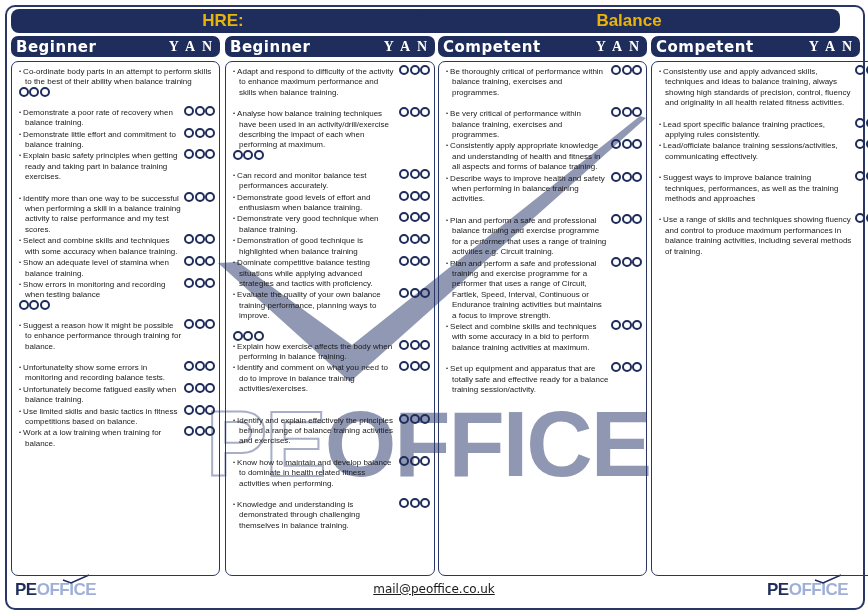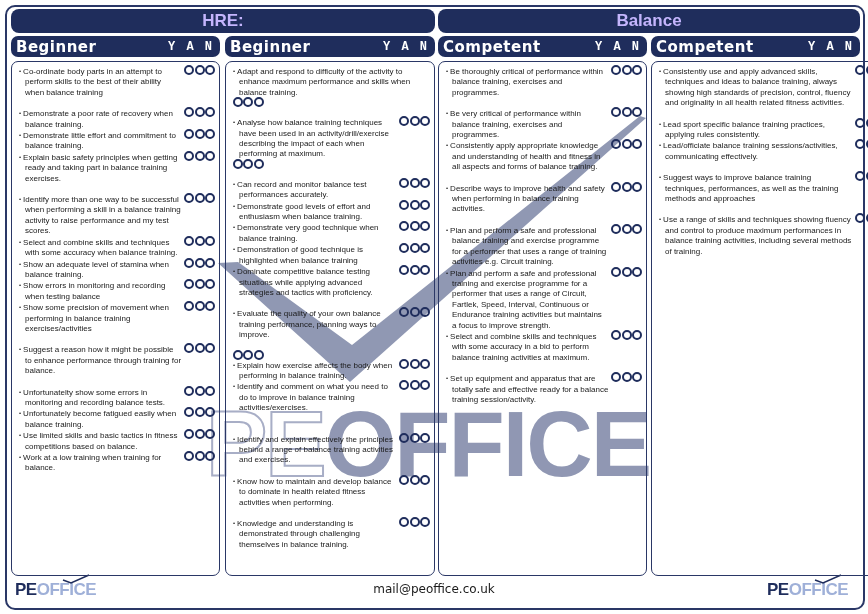--- a/index.html
+++ b/index.html
@@ -5,31 +5,31 @@
   * { box-sizing: border-box; margin: 0; padding: 0; }
   html, body { width: 868px; height: 614px; background: #ffffff; overflow: hidden; }
   body { font-family: "Liberation Sans", sans-serif; color: #222; position: relative; }
 
   .frame {
     position: absolute; left: 5px; top: 5px; width: 860px; height: 605px;
     border: 2px solid #2a3766; border-radius: 10px; background: #fff;
   }
   .section-header {
     position: absolute; top: 9px; height: 24px;
-    background: #1f2d5c; color: #c4b5fd; border-radius: 8px;
+    background: #1f2d5c; color: #eab308; border-radius: 8px;
     font-weight: bold; font-size: 17px; text-align: center; line-height: 24px;
   }
   .col-header {
     position: absolute; top: 36px; height: 21px;
     background: #1f2d5c; color: #fff; border-radius: 7px;
     display: flex; justify-content: space-between; align-items: center;
     padding: 0 6px 0 5px;
   }
   .col-header .level { font-family: "DejaVu Sans", sans-serif; font-weight: bold; font-size: 15px; letter-spacing: 0.5px; }
-  .col-header .yan { font-family: Liberation Mono, monospace; font-size: 12px; font-weight: bold; letter-spacing: 2px; text-align: center; }
+  .col-header .yan { font-family: Liberation Serif, serif; font-size: 14px; font-weight: bold; letter-spacing: 2px; text-align: center; }
 
   .col-body {
     position: absolute; top: 61px; height: 515px;
     border: 1.5px solid #2a3766; border-radius: 7px; background: transparent;
     padding: 4px 4px 0 6px; z-index: 3;
   }
   .item {
     display: flex; justify-content: space-between; align-items: flex-start;
     font-size: 8px; line-height: 10.4px; color: #1a1a1a;
   }
@@ -43,34 +43,34 @@
 
   .watermark { position: absolute; left: 0; top: 0; width: 868px; height: 614px; z-index: 2; pointer-events: none; }
   .wm-text {
     position: absolute; left: 206px; top: 398px; font-family: "Liberation Sans", sans-serif;
     font-weight: bold; font-size: 92px; letter-spacing: -2px; line-height: 92px; color: #7d86a6; opacity: 0.85;
   }
   .wm-text .pe { color: transparent; -webkit-text-stroke: 2px #9aa1bd; }
 
   .footer-email {
     position: absolute; left: 0; width: 868px; top: 582px; text-align: center;
-    font-family: "DejaVu Sans", sans-serif; font-size: 12px; color: #1a1a1a;
+    font-family: "DejaVu Sans", sans-serif; font-size: 12px; color: #1a1a1a; text-decoration: underline;
   }
   .logo { position: absolute; top: 580px; height: 22px; font-family: "Liberation Sans", sans-serif; font-weight: bold; font-size: 17px; letter-spacing: -0.5px; }
   .logo .pe { color: #1f2d5c; }
   .logo .office { color: #9fb0d8; }
   .logo svg { position: absolute; top: -6px; }
 </style>
 </head>
 <body>
 
 <div class="frame"></div>
 
 <div class="section-header" style="left:11px; width:424px;">HRE:</div>
-<div class="section-header" style="left:438px; width:422px;">Balance</div>
+<div class="section-header" style="left:418px; width:422px;">Balance</div>
 
 <div class="col-header" style="left:11px; width:209px;">
   <span class="level">Beginner</span>
   <span class="yan">Y A N</span>
 </div>
 <div class="col-header" style="left:225px; width:210px;">
   <span class="level">Beginner</span>
   <span class="yan">Y A N</span>
 </div>
 <div class="col-header" style="left:438px; width:209px;">
@@ -83,21 +83,21 @@
 </div>
 
 <div class="watermark">
   <svg width="868" height="614" style="position:absolute;left:0;top:0;">
     <polygon points="218,263 350,382 646,118 640,116 352,345 238,262" fill="#7d86a6" opacity="0.85"></polygon>
   </svg>
   <div class="wm-text"><span class="pe">PE</span><span>OFFICE</span></div>
 </div>
 
 <div class="col-body" id="col-0" style="left:11px; width:209px;">
-    <div class="item" style="margin-bottom: 10px;">
+    <div class="item" style="margin-bottom: 10px; flex-direction: column;">
       <span class="text">Co-ordinate body parts in an attempt to perform skills to the best of their ability when balance training</span>
       <span class="circles">
         <span class="circle"></span>
         <span class="circle"></span>
         <span class="circle"></span>
       </span>
     </div>
     <div class="item">
       <span class="text">Demonstrate a poor rate of recovery when balance training.</span>
       <span class="circles">
@@ -148,21 +148,20 @@
     </div>
     <div class="item">
       <span class="text">Show errors in monitoring and recording when testing balance</span>
       <span class="circles">
         <span class="circle"></span>
         <span class="circle"></span>
         <span class="circle"></span>
       </span>
     </div>
     <div class="item" style="margin-bottom: 10px;">
-      <span class="text">Show some precision of movement when performing in balance training exercises/activities</span>
       <span class="circles">
         <span class="circle"></span>
         <span class="circle"></span>
         <span class="circle"></span>
       </span>
     </div>
     <div class="item" style="margin-bottom: 10px;">
       <span class="text">Suggest a reason how it might be possible to enhance performance through training for balance.</span>
       <span class="circles">
         <span class="circle"></span>
@@ -197,21 +196,21 @@
     <div class="item">
       <span class="text">Work at a low training when training for balance.</span>
       <span class="circles">
         <span class="circle"></span>
         <span class="circle"></span>
         <span class="circle"></span>
       </span>
     </div>
   </div>
 <div class="col-body" id="col-1" style="left:225px; width:210px;">
-    <div class="item" style="margin-bottom: 10px; flex-direction: column;">
+    <div class="item" style="margin-bottom: 10px;">
       <span class="text">Adapt and respond to difficulty of the activity to enhance maximum performance and skills when balance training.</span>
       <span class="circles">
         <span class="circle"></span>
         <span class="circle"></span>
         <span class="circle"></span>
       </span>
     </div>
     <div class="item">
       <span class="text">Analyse how balance training techniques have been used in an activity/drill/exercise describing the impact of each when performing at maximum.</span>
       <span class="circles">
@@ -252,21 +251,21 @@
       </span>
     </div>
     <div class="item">
       <span class="text">Demonstration of good technique is highlighted when balance training</span>
       <span class="circles">
         <span class="circle"></span>
         <span class="circle"></span>
         <span class="circle"></span>
       </span>
     </div>
-    <div class="item" style="margin-bottom: 10px;">
+    <div class="item" style="">
       <span class="text">Dominate competitive balance testing situations while applying advanced strategies and tactics with proficiency.</span>
       <span class="circles">
         <span class="circle"></span>
         <span class="circle"></span>
         <span class="circle"></span>
       </span>
     </div>
     <div class="item" style="margin-bottom: 10px;">
       <span class="text">Evaluate the quality of your own balance training performance, planning ways to improve.</span>
       <span class="circles">
@@ -333,21 +332,21 @@
       </span>
     </div>
     <div class="item">
       <span class="text">Be very critical of performance within balance training, exercises and programmes.</span>
       <span class="circles">
         <span class="circle"></span>
         <span class="circle"></span>
         <span class="circle"></span>
       </span>
     </div>
-    <div class="item" style="margin-bottom: 10px;">
+    <div class="item" style="">
       <span class="text">Consistently apply appropriate knowledge and understanding of health and fitness in all aspects and forms of balance training.</span>
       <span class="circles">
         <span class="circle"></span>
         <span class="circle"></span>
         <span class="circle"></span>
       </span>
     </div>
     <div class="item" style="margin-bottom: 10px;">
       <span class="text">Describe ways to improve health and safety when performing in balance training activities.</span>
       <span class="circles">

